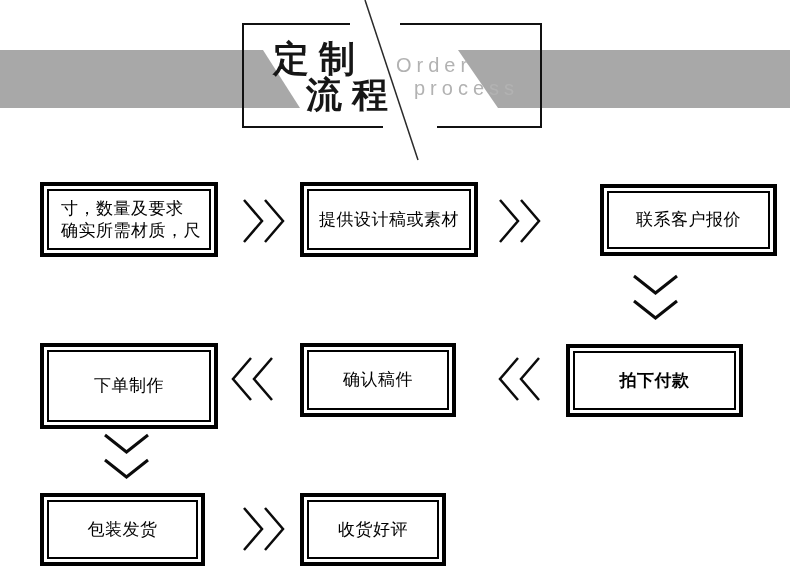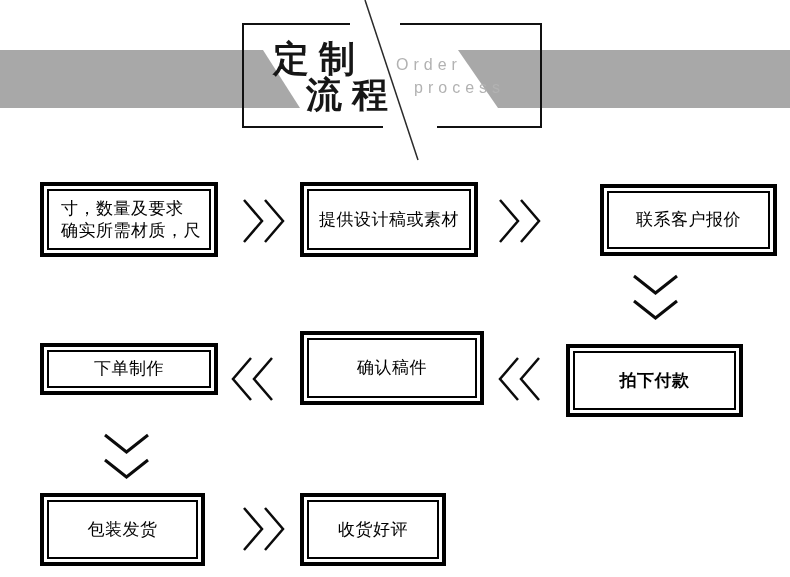--- a/index.html
+++ b/index.html
@@ -12,21 +12,21 @@
   .band-left{left:0;width:300px;-webkit-clip-path:polygon(0 0,263px 0,300px 58px,0 58px);clip-path:polygon(0 0,263px 0,300px 58px,0 58px);}
   .band-right{left:458px;width:332px;-webkit-clip-path:polygon(0 0,332px 0,332px 58px,40px 58px);clip-path:polygon(0 0,332px 0,332px 58px,40px 58px);}
   .header-box{position:absolute;left:242px;top:23px;width:300px;height:105px;border:2px solid #111;box-sizing:border-box;z-index:2;}
   .border-gap{position:absolute;background:#fff;z-index:3;}
   .gap-top{left:350px;top:21px;width:50px;height:7px;}
   .gap-bottom{left:383px;top:124px;width:54px;height:7px;}
   .slash-svg{position:absolute;left:358px;top:0;z-index:4;}
   .title-cn{position:absolute;z-index:5;font-size:36px;line-height:36px;letter-spacing:10px;font-weight:600;color:#161616;white-space:nowrap;}
   .title-cn-1{left:273px;top:41px;}
   .title-cn-2{left:306px;top:77px;}
-  .title-en{position:absolute;z-index:5;font-size:16px;line-height:16px;letter-spacing:5px;color:#b2b2b2;white-space:nowrap;}
+  .title-en{position:absolute;z-index:5;font-size:20px;line-height:16px;letter-spacing:5px;color:#b2b2b2;white-space:nowrap;}
   .title-en-1{left:396px;top:57px;}
   .title-en-2{left:414px;top:80px;}
   
   .fbox{position:absolute;box-sizing:border-box;border:4px solid #000;background:#fff;padding:3px;z-index:2;}
   .fbox-inner{box-sizing:border-box;border:2px solid #000;width:100%;height:100%;display:flex;align-items:center;justify-content:center;}
   .fbox-text{font-size:17px;line-height:22px;letter-spacing:0.5px;text-align:center;}
   .fbox-text.left-align{text-align:left;padding-left:6px;padding-right:2px;}
   .fbox-text span{display:block;}
   .arrow{position:absolute;z-index:2;}
   .arrow svg{display:block;}
@@ -88,36 +88,36 @@
     </div>
   </div>
 
   <div class="arrow" style="left:632px;top:273px;">
     <svg width="47" height="50">
         <polyline points="2,3 23.5,20 45,3" fill="none" stroke="#0b0b0b" stroke-width="3"></polyline>
         <polyline points="2,28 23.5,45 45,28" fill="none" stroke="#0b0b0b" stroke-width="3"></polyline>
       </svg>
   </div>
 
-  <div class="fbox" style="left:40px;top:343px;width:178px;height:52px;">
+  <div class="fbox" style="left:40px;top:343px;width:178px;height:86px;">
     <div class="fbox-inner">
       <div class="fbox-text">
           <span>下单制作</span>
         </div>
     </div>
   </div>
 
   <div class="arrow" style="left:230px;top:356px;">
     <svg width="44" height="46">
         <polyline points="21,2 3,23 21,44" fill="none" stroke="#0b0b0b" stroke-width="2.5"></polyline>
         <polyline points="42,2 24,23 42,44" fill="none" stroke="#0b0b0b" stroke-width="2.5"></polyline>
       </svg>
   </div>
 
-  <div class="fbox" style="left:300px;top:331px;width:184px;height:74px;">
+  <div class="fbox" style="left:300px;top:343px;width:156px;height:74px;">
     <div class="fbox-inner">
       <div class="fbox-text">
           <span>确认稿件</span>
         </div>
     </div>
   </div>
 
   <div class="arrow" style="left:497px;top:356px;">
     <svg width="44" height="46">
         <polyline points="21,2 3,23 21,44" fill="none" stroke="#0b0b0b" stroke-width="2.5"></polyline>

